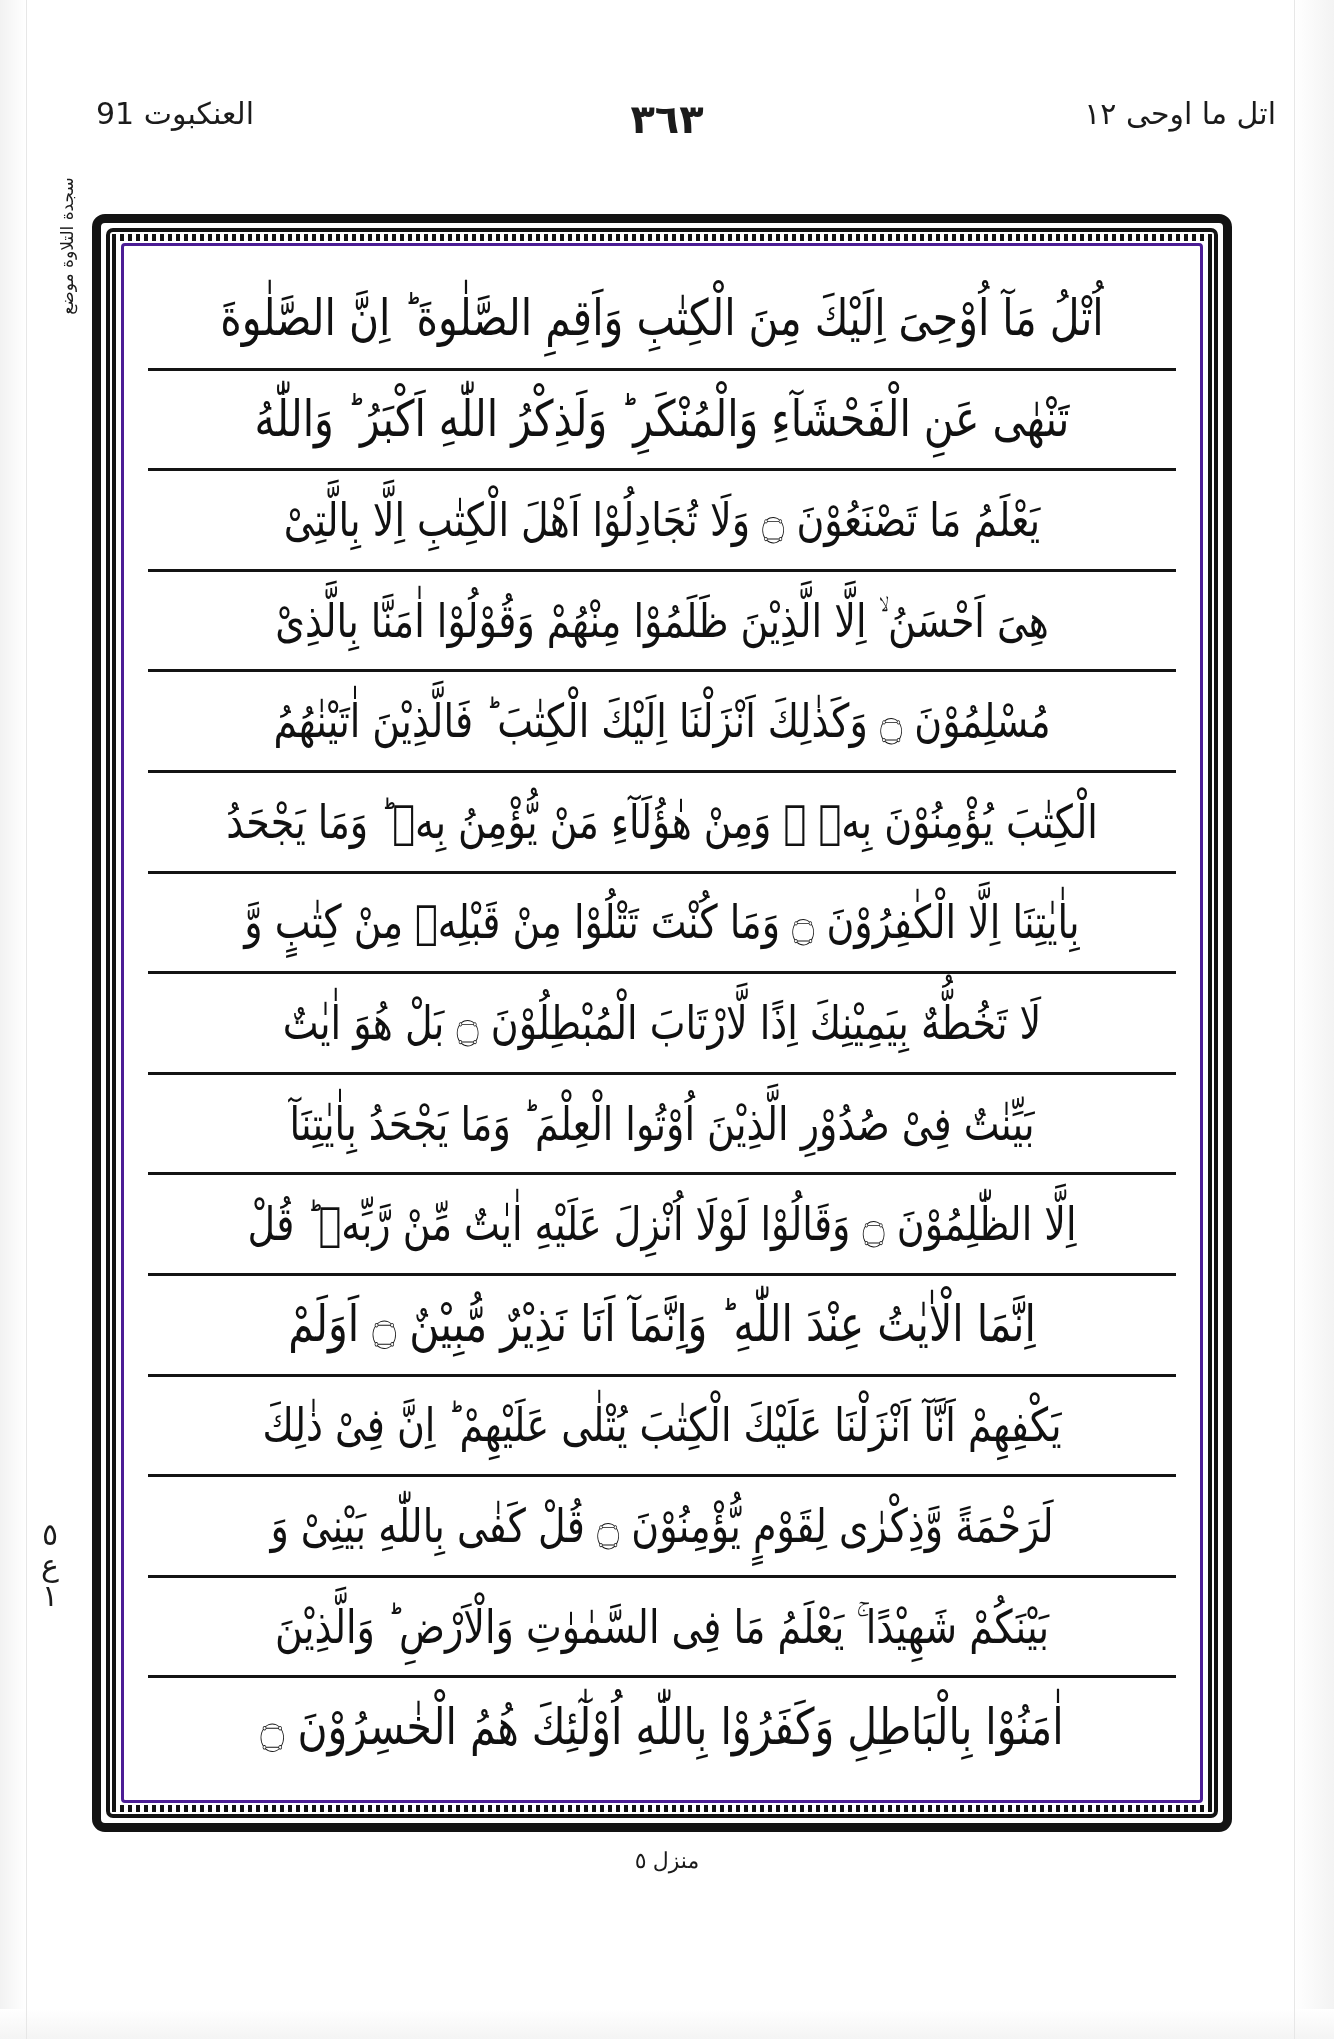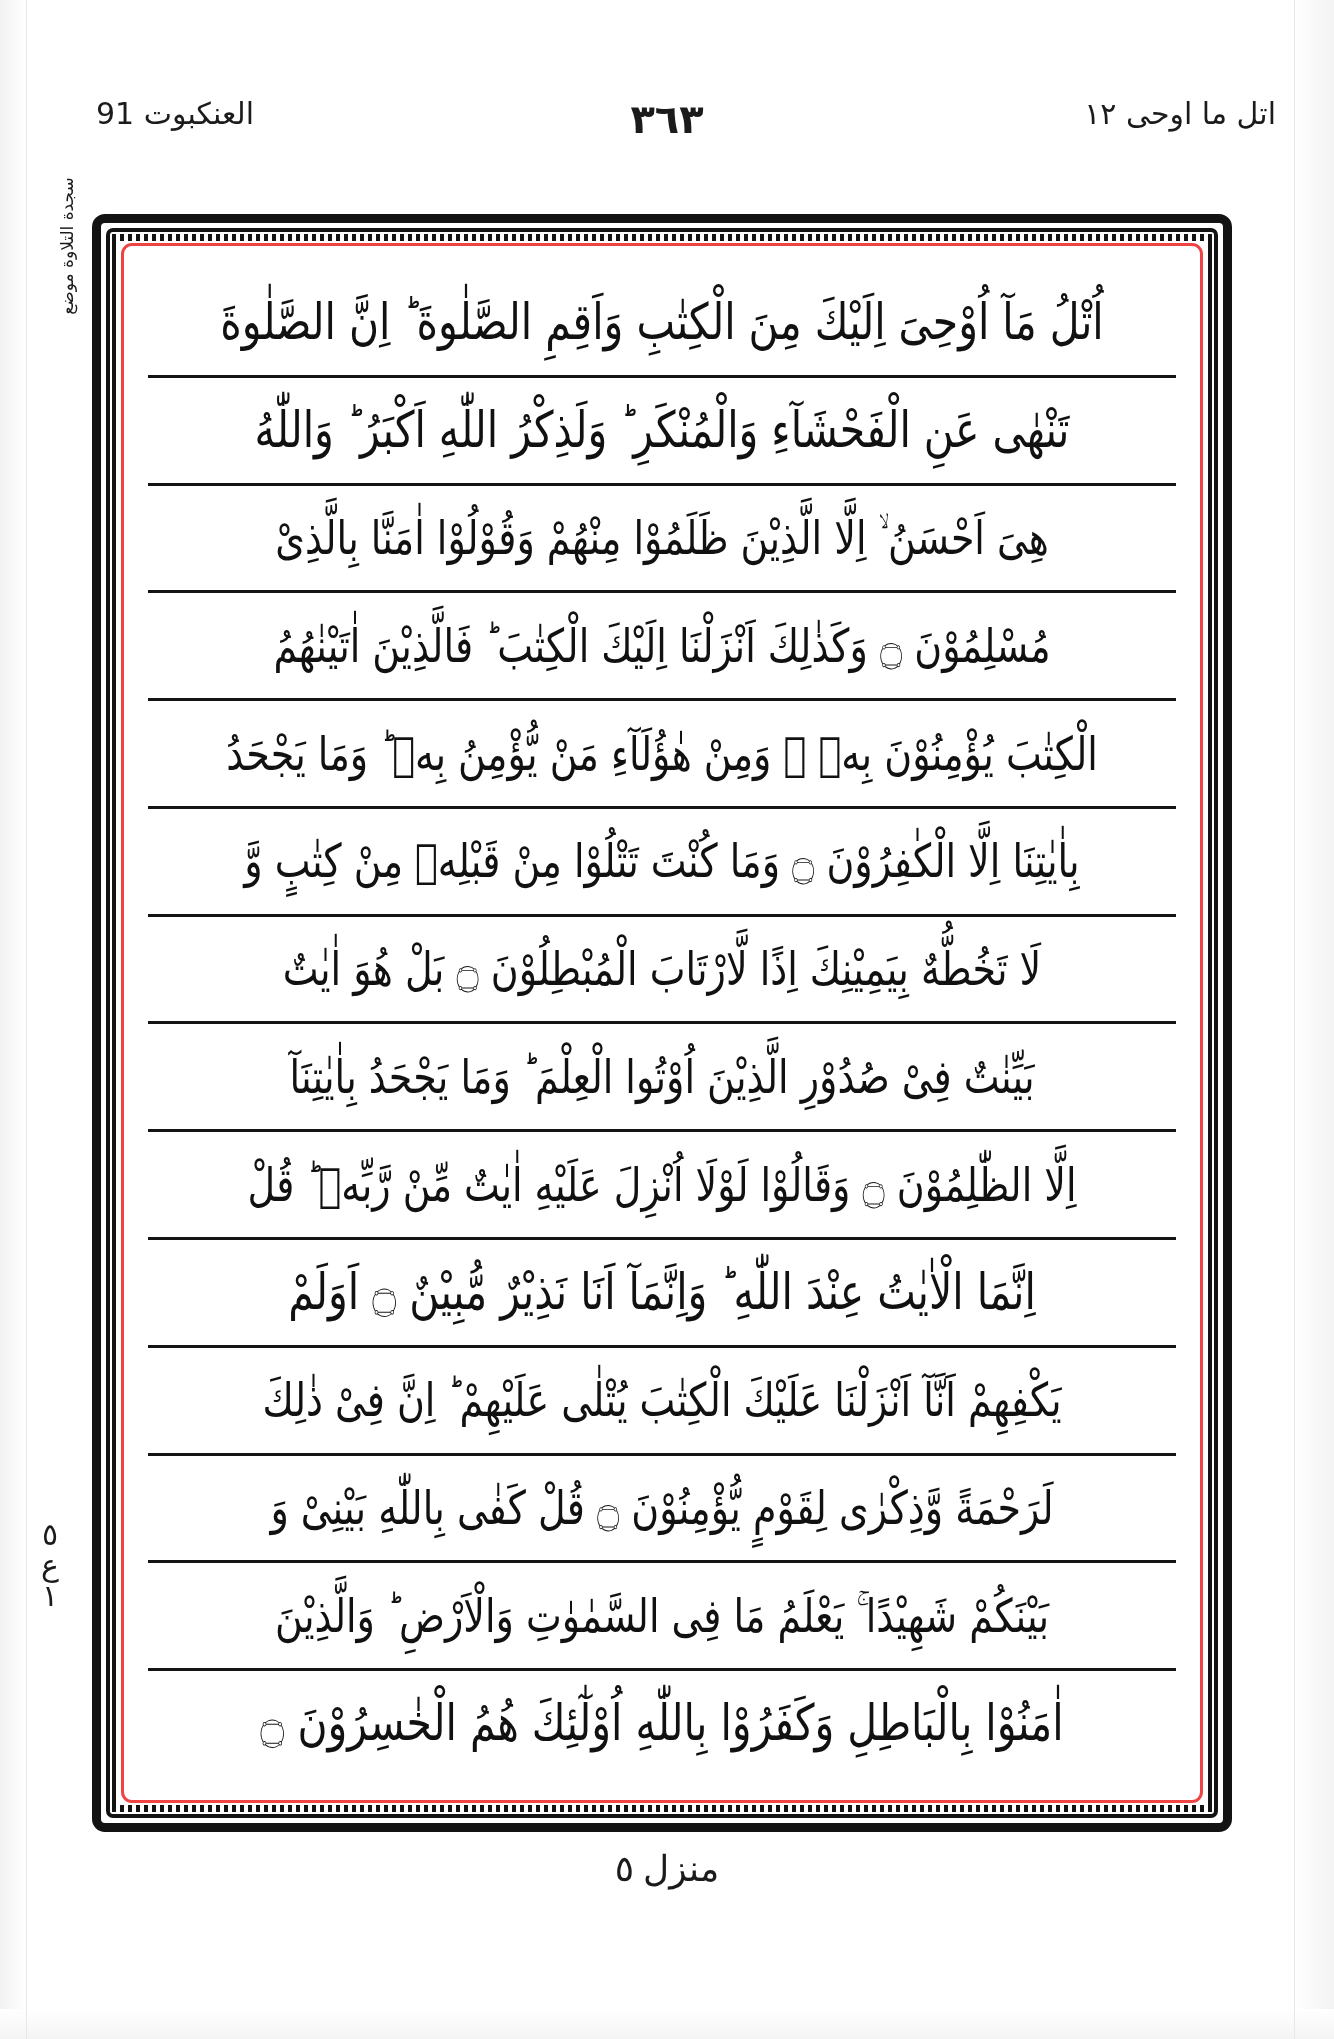--- a/index.html
+++ b/index.html
@@ -47,21 +47,21 @@
   }
   
   #frame-dots{
     position:absolute;left:11px;top:11px;right:11px;bottom:11px;
     box-sizing:border-box;
     border:7px solid transparent;
     border-image:repeating-linear-gradient(90deg,#131313 0 4px,#ffffff 4px 8px) 7 repeat;
   }
   #frame-inner{
     position:absolute;left:20px;top:20px;right:20px;bottom:20px;
-    border:3px solid #ef4444;border-radius:11px;
+    border:3px solid #4c1d95;border-radius:4px;
     box-sizing:border-box;
     background:#ffffff;
   }
 
   
   #lines{
     position:absolute;left:24px;top:24px;right:24px;bottom:24px;
     display:flex;flex-direction:column;
     box-sizing:border-box;
     overflow:hidden;
@@ -106,22 +106,22 @@
   }
   #note-ruku{
     left:22px;top:1520px;width:56px;text-align:center;
     font-size:30px;line-height:1.02;
   }
 
   
   #footer{
     position:absolute;left:0;top:1848px;width:1334px;text-align:center;
     direction:rtl;
-    font-family:Liberation Serif, serif;
-    font-size:36px;color:#1b1b1b;
+    font-family:Liberation Sans, sans-serif;
+    font-size:22px;color:#1b1b1b;
   }
 </style>
 </head>
 <body>
 
 <div id="page">
 
   <div class="scan-edge-left"></div>
   <div class="scan-edge-right"></div>
   <div class="scan-edge-bottom"></div>
@@ -146,20 +146,23 @@
     <div id="frame-inner">
 
       <div id="lines">
         <div class="ayah-line">
           <div class="ayah-text">اُتْلُ مَآ اُوْحِیَ اِلَیْكَ مِنَ الْكِتٰبِ وَاَقِمِ الصَّلٰوةَ ؕ اِنَّ الصَّلٰوةَ</div>
         </div>
         <div class="ayah-line">
           <div class="ayah-text">تَنْهٰى عَنِ الْفَحْشَآءِ وَالْمُنْكَرِ ؕ وَلَذِكْرُ اللّٰهِ اَكْبَرُ ؕ وَاللّٰهُ</div>
         </div>
         <div class="ayah-line tight">
+          <div class="ayah-text">یَعْلَمُ مَا تَصْنَعُوْنَ ۝ وَلَا تُجَادِلُوْا اَهْلَ الْكِتٰبِ اِلَّا بِالَّتِیْ</div>
+        </div>
+        <div class="ayah-line tight">
           <div class="ayah-text">هِیَ اَحْسَنُ ۙ اِلَّا الَّذِیْنَ ظَلَمُوْا مِنْهُمْ وَقُوْلُوْا اٰمَنَّا بِالَّذِیْ</div>
         </div>
         <div class="ayah-line tight">
           <div class="ayah-text">مُسْلِمُوْنَ ۝ وَكَذٰلِكَ اَنْزَلْنَا اِلَیْكَ الْكِتٰبَ ؕ فَالَّذِیْنَ اٰتَیْنٰهُمُ</div>
         </div>
         <div class="ayah-line tight">
           <div class="ayah-text">الْكِتٰبَ یُؤْمِنُوْنَ بِهٖ ۚ وَمِنْ هٰؤُلَآءِ مَنْ یُّؤْمِنُ بِهٖ ؕ وَمَا یَجْحَدُ</div>
         </div>
         <div class="ayah-line tight">
           <div class="ayah-text">بِاٰیٰتِنَا اِلَّا الْكٰفِرُوْنَ ۝ وَمَا كُنْتَ تَتْلُوْا مِنْ قَبْلِهٖ مِنْ كِتٰبٍ وَّ</div>

